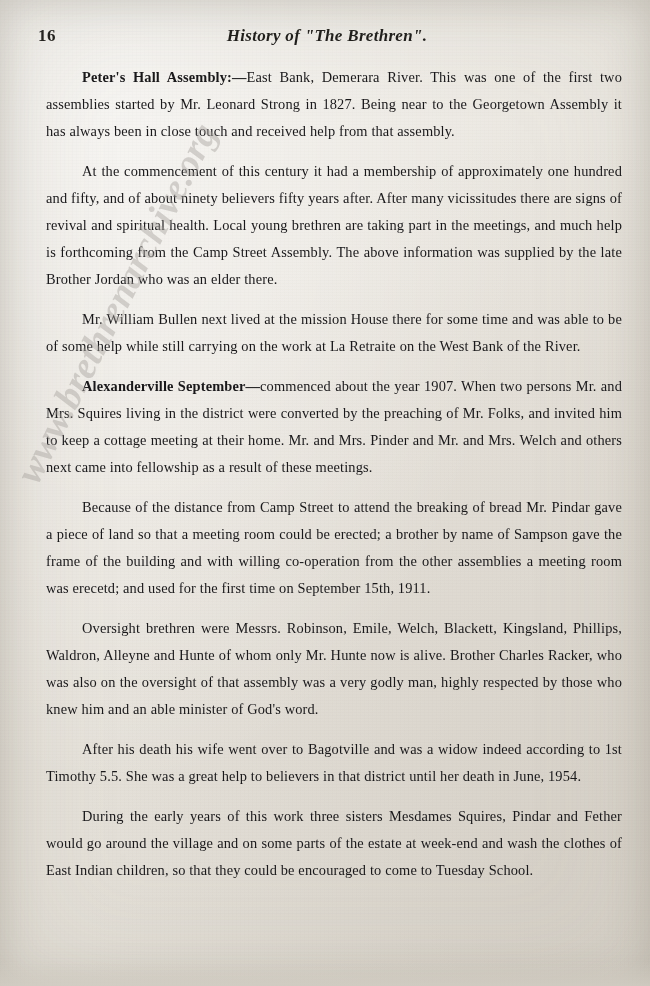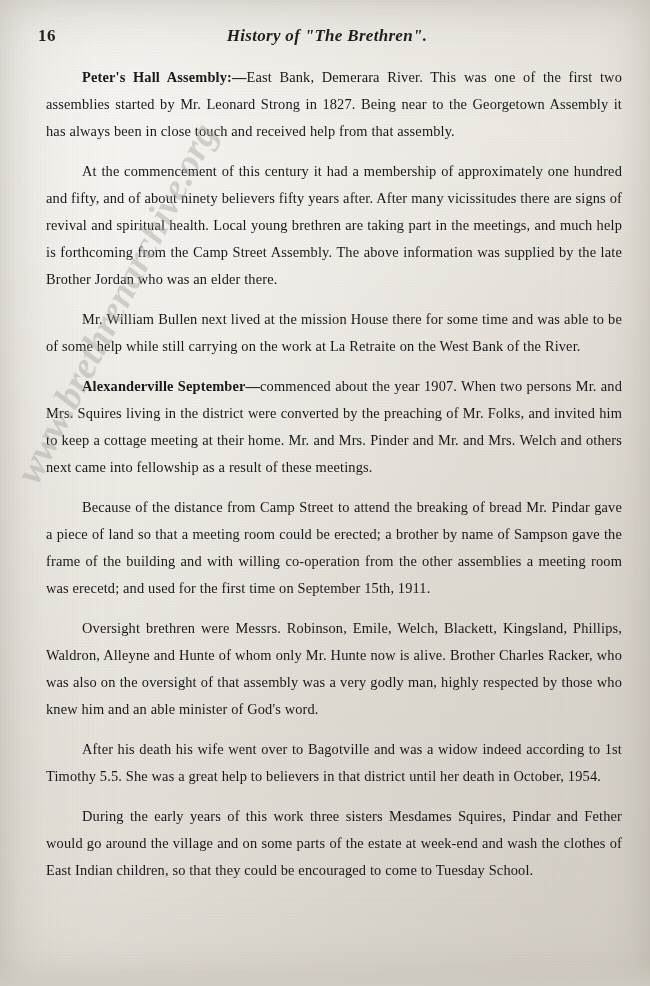--- a/index.html
+++ b/index.html
@@ -128,21 +128,21 @@
 
 
     <p class="para"><span class="lead"></span><span>Mr. William Bullen next lived at the mission House there for some time and was able to be of some help while still carrying on the work at La Retraite on the West Bank of the River.</span></p>
 
     <p class="para"><span class="lead">Alexanderville September—</span><span>commenced about the year 1907. When two persons Mr. and Mrs. Squires living in the district were converted by the preaching of Mr. Folks, and invited him to keep a cottage meeting at their home.  Mr. and Mrs. Pinder and Mr. and Mrs. Welch and others next came into fellowship as a result of these meetings.</span></p>
 
     <p class="para"><span class="lead"></span><span>Because of the distance from Camp Street to attend the breaking of bread Mr. Pindar gave a piece of land so that a meeting room could be erected; a brother by name of Sampson gave the frame of the building and with willing co-operation from the other assemblies a meeting room was erecetd; and used for the first time on September 15th, 1911.</span></p>
 
     <p class="para"><span class="lead"></span><span>Oversight brethren were Messrs. Robinson, Emile, Welch, Blackett, Kingsland, Phillips, Waldron, Alleyne and Hunte of whom only Mr. Hunte now is alive.  Brother Charles Racker, who was also on the oversight of that assembly was a very godly man, highly respected by those who knew him and an able minister of God's word.</span></p>
 
-    <p class="para"><span class="lead"></span><span>After his death his wife went over to Bagotville and was a widow indeed according to 1st Timothy 5.5.  She was a great help to believers in that district until her death in October, 1954.</span></p>
+    <p class="para"><span class="lead"></span><span>After his death his wife went over to Bagotville and was a widow indeed according to 1st Timothy 5.5.  She was a great help to believers in that district until her death in June, 1954.</span></p>
 
     <p class="para tight"><span class="lead"></span><span>During the early years of this work three sisters Mesdames Squires, Pindar and Fether would go around the village and on some parts of the estate at week-end and wash the clothes of East Indian children, so that they could be encouraged to come to Tuesday School.</span></p>
 
   </div>
 
   <div class="watermark wm-center">www.brethrenarchive.org</div>
 
   <div class="grain"></div>
   <div class="edge-shadow"></div>
   <div class="bottom-fade"></div>

